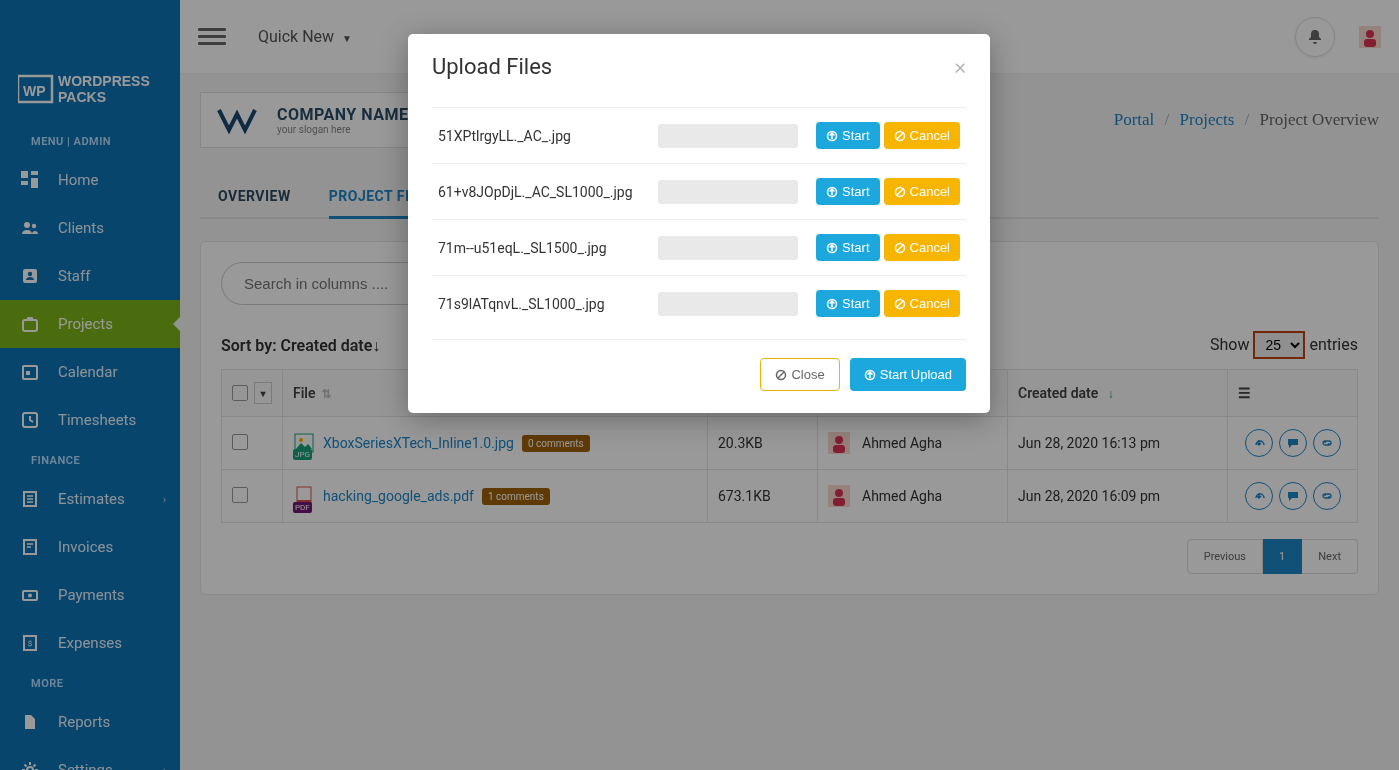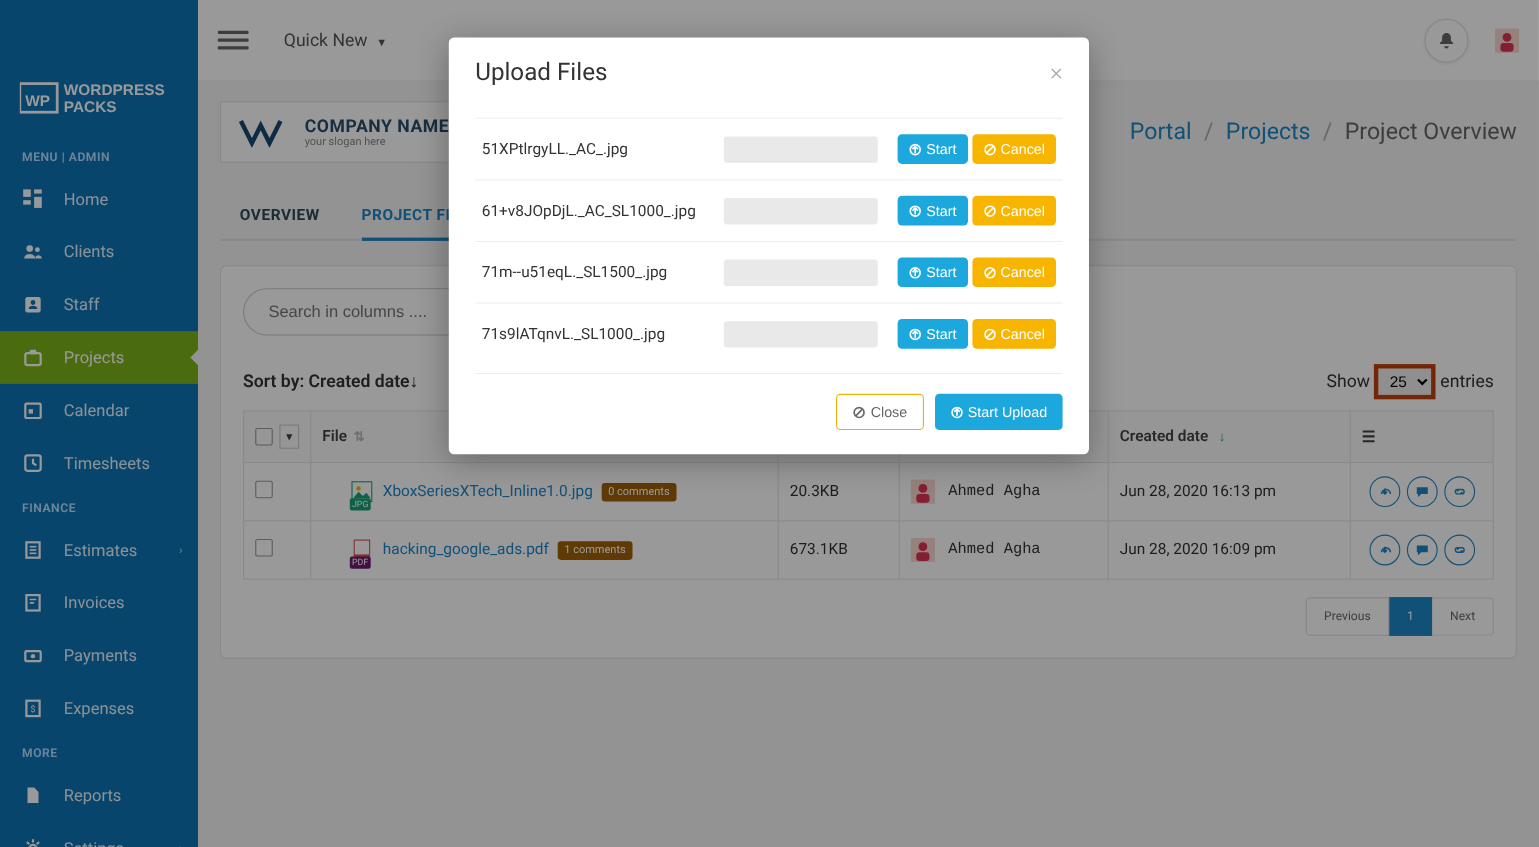--- a/index.html
+++ b/index.html
@@ -1,21 +1,21 @@
 <!DOCTYPE html>
 <html><head>
 <meta charset="utf-8">
 <style>
 * { box-sizing: border-box; margin: 0; padding: 0; }
 body { font-family: -apple-system, BlinkMacSystemFont, "Segoe UI", Roboto, sans-serif; font-size: 14px; color: #333; background: #f5f5f5; width: 1399px; height: 770px; overflow: hidden; position: relative; }
 
 
 .sidebar { position: absolute; left: 0; top: 0; width: 180px; height: 770px; background: #0d73b5; color: #fff; }
 .logo { padding: 20px 18px 14px; margin-top: 48px; }
-.section-label { padding: 10px 20px 8px; font-size: 11px; font-weight: 600; letter-spacing: 0.5px; color: #b8e0ff; }
+.section-label { padding: 10px 20px 8px; font-size: 11px; font-weight: 600; letter-spacing: 0.5px; color: #b8e0ff; margin-left: 11px; }
 .nav-item { display: flex; align-items: center; padding: 14px 20px; color: #e8f4fc; cursor: pointer; font-size: 15px; position: relative; }
 .nav-item .nav-icon { width: 20px; height: 20px; margin-right: 18px; display:inline-flex; align-items:center; justify-content:center; }
 .nav-item.active { background: #7cb518; color:#fff; }
 .nav-item.active::after { content:""; position:absolute; right:-1px; top:50%; transform:translateY(-50%); border-style:solid; border-width:8px 8px 8px 0; border-color: transparent #f5f5f5 transparent transparent; }
 .nav-chevron { position:absolute; right:14px; top:50%; transform:translateY(-50%); font-size:11px; opacity:0.8;}
 
 
 .topbar { position:absolute; left:180px; top:0; right:0; height:74px; background:#fff; display:flex; align-items:center; padding:0 18px; border-bottom:1px solid #eee;}
 .hamburger { width:28px; height:28px; margin-right:32px; cursor:pointer; display:flex; flex-direction:column; justify-content:center; gap:4px;}
 .hamburger span{display:block; height:3px; background:#666; border-radius:1px;}
@@ -25,54 +25,54 @@
 .bell { width:40px; height:40px; border-radius:50%; border:1px solid #ddd; box-shadow:0 1px 3px rgba(0,0,0,0.08); display:flex; align-items:center; justify-content:center; cursor:pointer; color:#666;}
 .avatar-top { width:22px; height:22px;}
 
 
 .main { position:absolute; left:180px; top:74px; right:0; bottom:0; padding:18px 20px; overflow:auto;}
 .header-row { display:flex; align-items:center; }
 .company-logo { background:#fff; border:1px solid #e0e0e0; padding:12px 16px; display:flex; align-items:center;}
 .company-logo svg{margin-right:10px}
 .company-text .cname{font-weight:700; font-size:16px; color:#2a4d6a; letter-spacing:0.5px}
 .company-text .cslogan{font-size:10px; color:#888}
-.breadcrumb { margin-left:auto; font-size:21px;}
+.breadcrumb { margin-left:auto; font-size:17px;font-family:Liberation Serif, serif;}
 .breadcrumb a{color:#1d87c9; text-decoration:none; cursor:pointer}
 .breadcrumb .sep{color:#aaa; margin:0 6px}
 .breadcrumb .current{color:#666}
 
 .tabs { margin-top:40px; border-bottom:2px solid #e5e5e5; display:flex; gap:38px; padding-left:18px;}
 .tab { padding-bottom:12px; font-weight:700; font-size:14px; color:#2d4a5c; letter-spacing:0.5px; cursor:pointer;}
 .tab.active { color:#1d87c9; border-bottom:3px solid #1d87c9; margin-bottom:-2px;}
 
 .panel { margin-top:22px; background:#fff; border:1px solid #e5e5e5; border-radius:6px; padding:20px;}
 .search-input { width:320px; padding:12px 22px; border-radius:26px; border:1px solid #ccc; font-size:15px; color:#888;}
 .row-controls { display:flex; align-items:center; margin-top:26px;}
 .sortby { font-size:16px; font-weight:600; color:#333;}
 .show-entries { margin-left:auto; font-size:16px;}
-.show-entries select{padding:3px 6px; border:4px solid #c2410c; font-size:14px;}
+.show-entries select{padding:3px 6px; border:2px solid #c2410c; font-size:14px;}
 
 table.datatable { width:100%; border-collapse:collapse; margin-top:10px;}
 .datatable th, .datatable td { border:1px solid #e5e5e5; padding:12px 10px; text-align:left; font-size:14px;}
 .datatable th { font-weight:600; color:#444; background:#fafafa;}
 .chk { width:16px; height:16px; border:1.5px solid #999; border-radius:2px; display:inline-block; cursor:pointer;}
 .check-head { display:flex; align-items:center; gap:6px;}
 .dd-caret { width:18px; height:22px; border:1px solid #ccc; display:inline-flex; align-items:center; justify-content:center; font-size:10px; cursor:pointer;}
 .sort-ic { color:#bbb; font-size:12px; margin-left:6px;}
 .sort-ic.active{color:#1aa179}
 .triple-line{display:inline-block}
 
 .file-cell{display:flex; align-items:center;}
-.file-thumb{width:22px; height:22px; margin-right:8px; display:inline-flex; align-items:center; justify-content:center; position:relative;margin-left:25px;}
+.file-thumb{width:22px; height:22px; margin-right:8px; display:inline-flex; align-items:center; justify-content:center; position:relative;}
 .file-thumb .badge-jpg{position:absolute; bottom:-6px; left:0; background:#1aa179; color:#fff; font-size:8px; padding:1px 2px; border-radius:2px;}
 .file-thumb .badge-pdf{position:absolute; bottom:-6px; left:0; background:#701a75; color:#fff; font-size:8px; padding:1px 2px; border-radius:2px;}
 .file-link{color:#1d87c9; cursor:pointer}
 .comments-pill{background:#a16207; color:#fff; font-size:10px; border-radius:3px; padding:3px 6px; margin-left:8px}
 
-.created-by{display:flex; align-items:center;font-family:Liberation Mono, monospace;}
+.created-by{display:flex; align-items:center;}
 .mini-avatar{width:22px; height:22px; border-radius:50%; margin-right:12px;}
 
 .row-actions{display:flex; gap:6px; justify-content:center}
 .circ-btn{width:28px; height:28px; border:1px solid #1d87c9; border-radius:50%; display:inline-flex; align-items:center; justify-content:center; color:#1d87c9; cursor:pointer; font-size:12px}
 
 .pagination{display:flex; justify-content:flex-end; margin-top:16px;}
 .pag-btn{padding:10px 16px; border:1px solid #ddd; background:#fff; color:#666; cursor:pointer; font-size:11px}
 .pag-btn.active{background:#1d87c9; color:#fff; border-color:#1d87c9}
 .pag-btn:first-child{border-radius:4px 0 0 4px}
 .pag-btn:last-child{border-radius:0 4px 4px 0}

